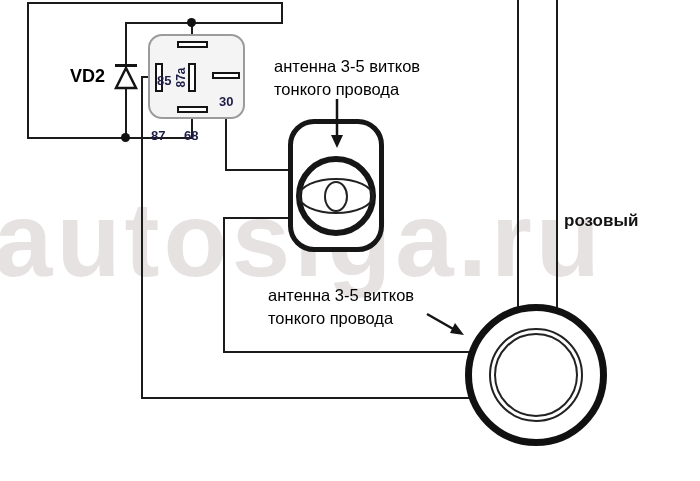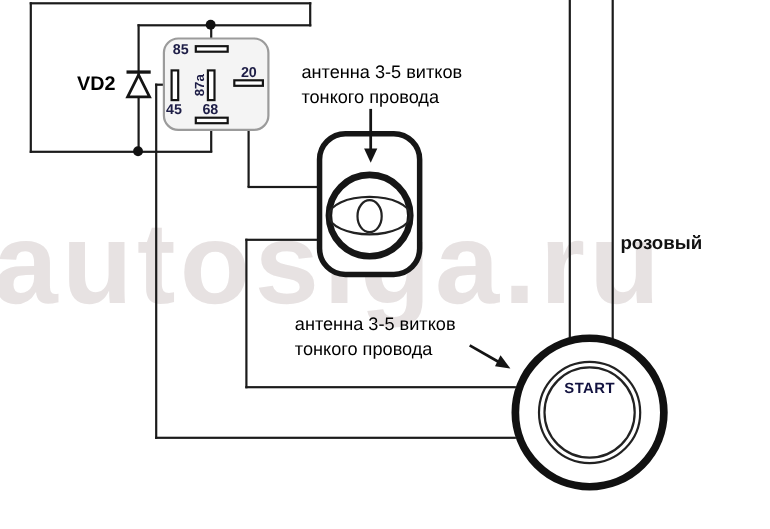--- a/index.html
+++ b/index.html
@@ -14,21 +14,21 @@
   .watermark{
     position:absolute;left:-6px;top:180px;font-size:105px;font-weight:bold;
     letter-spacing:4px;color:rgba(198,186,186,0.42);white-space:nowrap;z-index:0;
   }
   
   .relay-body{
     position:absolute;left:148px;top:34px;width:97px;height:85px;
     border:2px solid #9b9b9b;border-radius:14px;background:#f4f4f4;box-sizing:border-box;
   }
   .pin-bar{position:absolute;background:#ffffff;border:2px solid #141414;box-sizing:border-box;}
-  .pin-label{position:absolute;font-size:13px;font-weight:bold;color:#1d1d46;line-height:13px;}
+  .pin-label{position:absolute;font-size:13px;font-weight:bold;color:#1d1d46;line-height:13px;margin-top:36px;}
   .pin-label-rot{
     position:absolute;left:166px;top:71px;width:31px;height:13px;
     font-size:12px;font-weight:bold;color:#1d1d46;line-height:13px;text-align:center;
     transform:rotate(-90deg);transform-origin:center;
   }
   
   .vd2{position:absolute;left:70px;top:66px;font-size:18px;font-weight:bold;color:#000000;}
   
   .coil-housing{
     position:absolute;left:288px;top:119px;width:96px;height:133px;
@@ -102,37 +102,36 @@
   <i class="dot" style="left:187px;top:18px"></i>
   <i class="dot" style="left:121px;top:133px"></i>
 
   <div class="relay-body"></div>
   <i class="pin-bar" style="left:177px;top:41px;width:31px;height:7px"></i>
   <i class="pin-bar" style="left:177px;top:106px;width:31px;height:7px"></i>
   <i class="pin-bar" style="left:212px;top:72px;width:28px;height:7px"></i>
   <i class="pin-bar" style="left:155px;top:63px;width:8px;height:29px"></i>
   <i class="pin-bar" style="left:188px;top:63px;width:8px;height:29px"></i>
   <span class="pin-label" style="left:157px;top:38px">85</span>
-  <span class="pin-label" style="left:219px;top:59px">20</span>
-  <span class="pin-label" style="left:151px;top:93px">45</span>
+  <span class="pin-label" style="left:219px;top:59px">30</span>
+  <span class="pin-label" style="left:151px;top:93px">87</span>
   <span class="pin-label" style="left:184px;top:93px">68</span>
   <span class="pin-label-rot">87a</span>
 
   <span class="vd2">VD2</span>
 
   <div class="coil-housing"></div>
   <div class="coil-circle"></div>
   <div class="coil-ellipse-h"></div>
   <div class="coil-ellipse-v"></div>
 
   <div class="btn-outer"></div>
   <div class="btn-ring1"></div>
   <div class="btn-ring2"></div>
   <div class="btn-text">
-    <div>START</div>
   </div>
 
   <div class="note" style="left:274px;top:55px">
     <div>антенна 3-5 витков</div>
     <div>тонкого провода</div>
   </div>
   <div class="note" style="left:268px;top:284px">
     <div>антенна 3-5 витков</div>
     <div>тонкого провода</div>
   </div>

